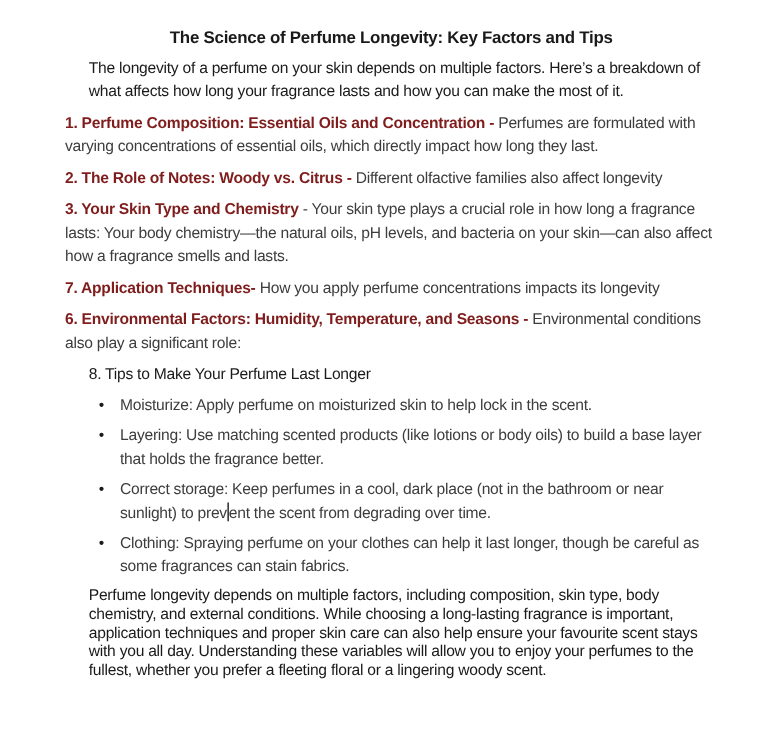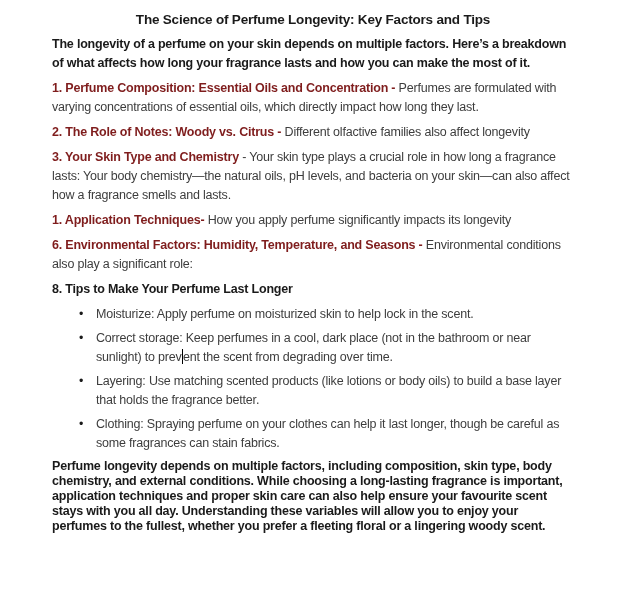--- a/index.html
+++ b/index.html
@@ -6,37 +6,37 @@
   body {
     width: 625px; height: 600px;
     background: #ffffff;
     overflow: hidden;
     font-family: "Liberation Sans", "DejaVu Sans", sans-serif;
   }
   .doc {
     position: relative;
     box-sizing: border-box;
     width: 625px; height: 600px;
-    padding: 10px 51px 0 52px;
+    padding: 20px 51px 0 52px;
     color: #3d3d3d;
     font-size: 12.5px;
     line-height: 19px;
     letter-spacing: -0.2px;
   }
   .doc strong { color: #7f1d1d; font-weight: 700; }
   .title {
     margin: 0;
     font-size: 13.5px;
     line-height: 19px;
     font-weight: 700;
     color: #1a1a1a;
     text-align: center;
   }
   p { margin: 6px 0; }
-  .bold-para { font-weight: 700; color: #1a1a1a; }
+  .bold-para { font-weight: 400; color: #1a1a1a; margin-left: 19px; }
   ul.tips { list-style: none; margin: 6px 0; padding: 0; }
   ul.tips li { position: relative; padding-left: 44px; margin: 0 0 5px 0; }
   ul.tips li::before {
     content: "\2022";
     position: absolute; left: 27px; top: 0;
     color: #1a1a1a;
   }
   .conclusion { line-height: 15px; }
   .caret {
     display: inline-block;
@@ -54,28 +54,28 @@
 
   <p class="bold-para">The longevity of a perfume on your skin depends on multiple factors. Here’s a breakdown of what affects how long your fragrance lasts and how you can make the most of it.</p>
 
   <p><strong>1. Perfume Composition: Essential Oils and Concentration -</strong> <span>Perfumes are formulated with varying concentrations of essential oils, which directly impact how long they last.</span></p>
 
   <p><strong>2. The Role of Notes: Woody vs. Citrus -</strong> <span>Different olfactive families also affect longevity</span></p>
 
   <p><strong>3. Your Skin Type and Chemistry</strong> <span>- Your skin type plays a crucial role in how long a fragrance lasts: Your body chemistry—the natural oils, pH levels, and bacteria on your skin—can also affect how a fragrance smells and lasts.</span></p>
 
 
-  <p><strong>1. Application Techniques-</strong> <span>How you apply perfume significantly impacts its longevity</span></p>
+  <p><strong>7. Application Techniques-</strong> <span>How you apply perfume concentrations impacts its longevity</span></p>
 
   <p><strong>6. Environmental Factors: Humidity, Temperature, and Seasons -</strong> <span>Environmental conditions also play a significant role:</span></p>
 
   <p class="bold-para">8. Tips to Make Your Perfume Last Longer</p>
 
   <ul class="tips">
     <li><span>Moisturize: Apply perfume on moisturized skin to help lock in the scent.</span></li>
+    <li><span>Layering: Use matching scented products (like lotions or body oils) to build a base layer that holds the fragrance better.</span></li>
     <li><span>Correct storage: Keep perfumes in a cool, dark place (not in the bathroom or near sunlight) to prev</span><span class="caret"></span><span>ent the scent from degrading over time.</span></li>
-    <li><span>Layering: Use matching scented products (like lotions or body oils) to build a base layer that holds the fragrance better.</span></li>
     <li><span>Clothing: Spraying perfume on your clothes can help it last longer, though be careful as some fragrances can stain fabrics.</span></li>
   </ul>
 
   <p class="bold-para conclusion">Perfume longevity depends on multiple factors, including composition, skin type, body chemistry, and external conditions. While choosing a long-lasting fragrance is important, application techniques and proper skin care can also help ensure your favourite scent stays with you all day. Understanding these variables will allow you to enjoy your perfumes to the fullest, whether you prefer a fleeting floral or a lingering woody scent.</p>
 
 </div>
 
 </body></html>

